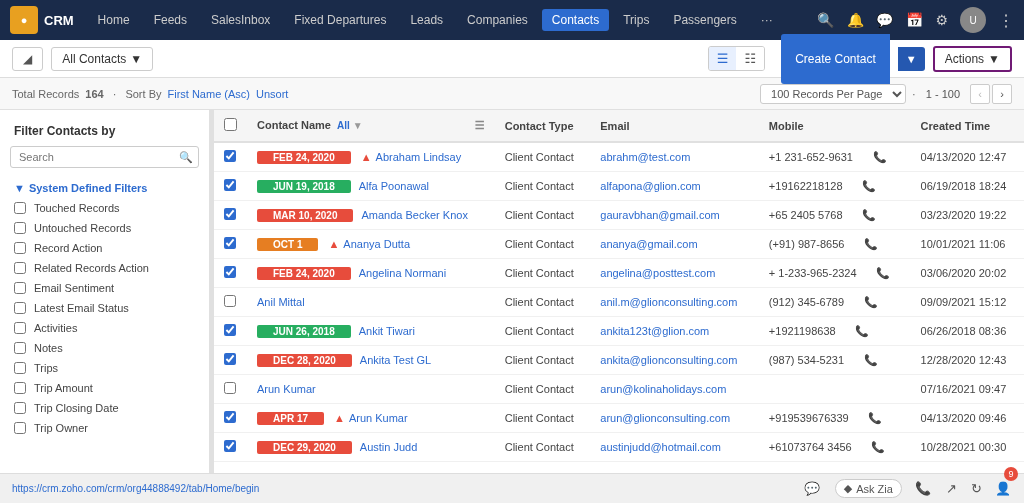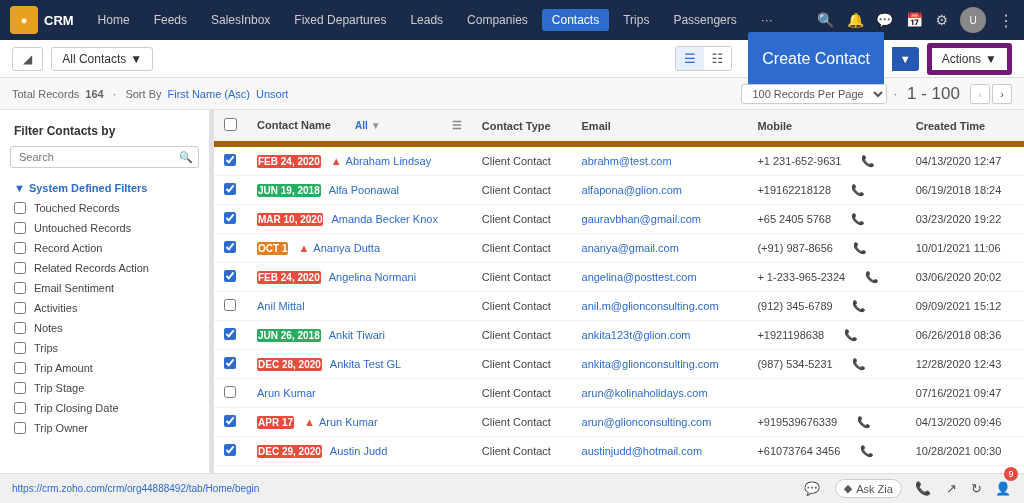--- a/index.html
+++ b/index.html
@@ -18,30 +18,30 @@
     .nav-grid-icon { color: #ccc; font-size: 16px; cursor: pointer; }
 
     
     .sub-nav { background: #fff; border-bottom: 1px solid #ddd; display: flex; align-items: center; height: 38px; padding: 0 12px; gap: 8px; }
     .filter-btn { display: flex; align-items: center; gap: 4px; border: 1px solid #ccc; background: #fff; padding: 4px 10px; border-radius: 3px; cursor: pointer; font-size: 12px; color: #555; }
     .all-contacts-btn { display: flex; align-items: center; gap: 4px; border: 1px solid #ccc; background: #fff; padding: 4px 10px; border-radius: 3px; cursor: pointer; font-size: 12px; color: #333; }
     .sub-spacer { flex: 1; }
     .view-toggle { display: flex; align-items: center; border: 1px solid #ccc; border-radius: 3px; overflow: hidden; margin-right: 8px; }
     .view-btn { padding: 4px 8px; background: #fff; border: none; cursor: pointer; font-size: 13px; color: #555; }
     .view-btn.active { background: #e8f0fe; color: #2d6bcf; }
-    .create-contact-btn { background: #2d6bcf; color: #fff; border: none; padding: 18px 14px; border-radius: 3px 0 0 3px; cursor: pointer; font-size: 16px; font-weight: 500; }
+    .create-contact-btn { background: #2d6bcf; color: #fff; border: none; padding: 18px 14px; border-radius: 3px 0 0 3px; cursor: pointer; font-size: 12px; font-weight: 500; }
     .create-contact-chevron { background: #2558b0; color: #fff; border: none; padding: 6px 8px; border-radius: 0 3px 3px 0; cursor: pointer; font-size: 11px; }
-    .actions-btn { display: flex; align-items: center; gap: 4px; border: 5px solid #701a75; background: #fff; padding: 4px 10px; border-radius: 3px; cursor: pointer; font-size: 12px; color: #333; }
+    .actions-btn { display: flex; align-items: center; gap: 4px; border: 2px solid #701a75; background: #fff; padding: 4px 10px; border-radius: 3px; cursor: pointer; font-size: 12px; color: #333; }
 
     
     .records-bar { background: #f8f8f8; border-bottom: 1px solid #e0e0e0; display: flex; align-items: center; height: 32px; padding: 0 12px; font-size: 11px; color: #666; gap: 6px; }
     .records-bar .sort-link { color: #2d6bcf; cursor: pointer; }
     .records-bar-spacer { flex: 1; }
     .per-page-select { border: 1px solid #ccc; background: #fff; padding: 2px 6px; border-radius: 3px; font-size: 11px; cursor: pointer; color: #555; }
-    .page-info { font-size: 17px; color: #555; margin: 0 4px; }
+    .page-info { font-size: 11px; color: #555; margin: 0 4px; }
     .page-nav { display: flex; align-items: center; gap: 2px; }
     .page-nav-btn { width: 20px; height: 20px; display: flex; align-items: center; justify-content: center; border: 1px solid #ccc; background: #fff; cursor: pointer; border-radius: 2px; font-size: 11px; color: #555; }
     .page-nav-btn.disabled { color: #bbb; cursor: default; }
 
     
     .main-layout { display: flex; height: calc(503px - 40px - 38px - 32px - 30px); overflow: hidden; }
 
     
     .sidebar { width: 210px; min-width: 210px; background: #fff; border-right: 1px solid #e0e0e0; overflow-y: auto; padding: 10px 0; }
     .sidebar-title { font-size: 12px; font-weight: 600; color: #333; padding: 4px 14px 8px; }
@@ -50,25 +50,25 @@
     .search-box .search-icon { position: absolute; right: 6px; top: 50%; transform: translateY(-50%); color: #999; font-size: 11px; cursor: pointer; }
     .sidebar-section-title { font-size: 11px; font-weight: 600; color: #2d6bcf; padding: 4px 14px 4px; display: flex; align-items: center; gap: 4px; cursor: pointer; }
     .sidebar-item { display: flex; align-items: center; gap: 8px; padding: 4px 14px; cursor: pointer; font-size: 11px; color: #444; }
     .sidebar-item input[type="checkbox"] { width: 12px; height: 12px; cursor: pointer; accent-color: #2d6bcf; }
     .sidebar-resize { width: 4px; background: #e0e0e0; cursor: col-resize; }
 
     
     .table-area { flex: 1; overflow: auto; background: #fff; }
     table { width: 100%; border-collapse: collapse; font-size: 11px; }
     thead tr { background: #f5f5f5; border-bottom: 2px solid #e0e0e0; }
-    th { padding: 8px 10px; text-align: left; font-weight: 600; color: #444; font-size: 11px; white-space: nowrap; border-bottom: 6px solid #a16207; }
+    th { padding: 8px 10px; text-align: left; font-weight: 600; color: #444; font-size: 11px; white-space: nowrap; border-bottom: 1px solid #a16207; }
     th.checkbox-col { width: 30px; }
     td { padding: 7px 10px; border-bottom: 1px solid #f0f0f0; color: #444; font-size: 11px; vertical-align: middle; }
     .contact-name { color: #2d6bcf; cursor: pointer; font-weight: 500; }
-    .tag { display: inline-flex; align-items: center; gap: 3px; padding: 1px 1px; border-radius: 2px; font-size: 10px; font-weight: 600; color: #fff; margin-right: 4px; }
+    .tag { display: inline-flex; align-items: center; gap: 3px; padding: 1px 16px; border-radius: 2px; font-size: 10px; font-weight: 600; color: #fff; margin-right: 4px; }
     .tag-red { background: #e74c3c; }
     .tag-green { background: #27ae60; }
     .tag-orange { background: #e67e22; }
     .tag-flag { display: inline-block; margin-left: 2px; }
     .phone-cell { display: flex; align-items: center; gap: 20px; }
     .phone-icon { color: #2d6bcf; font-size: 11px; }
     .email-cell { color: #2d6bcf; }
     .row-checkbox { width: 12px; height: 12px; accent-color: #2d6bcf; }
     .th-sort { display: inline-flex; align-items: center; gap: 3px; }
     .settings-icon { float: right; cursor: pointer; color: #888; }
@@ -177,37 +177,37 @@
     <div class="sidebar-item">
       <input type="checkbox" style="">
       <span>Related Records Action</span>
     </div>
     <div class="sidebar-item">
       <input type="checkbox" style="">
       <span>Email Sentiment</span>
     </div>
     <div class="sidebar-item">
       <input type="checkbox" style="">
+      <span>Latest Email Status</span>
+    </div>
+    <div class="sidebar-item">
+      <input type="checkbox" style="">
       <span>Activities</span>
     </div>
     <div class="sidebar-item">
       <input type="checkbox" style="">
       <span>Notes</span>
     </div>
     <div class="sidebar-item">
       <input type="checkbox" style="">
       <span>Trips</span>
     </div>
     <div class="sidebar-item">
       <input type="checkbox" style="">
       <span>Trip Amount</span>
-    </div>
-    <div class="sidebar-item">
-      <input type="checkbox" style="">
-      <span>Trip Stage</span>
     </div>
     <div class="sidebar-item">
       <input type="checkbox" style="">
       <span>Trip Closing Date</span>
     </div>
     <div class="sidebar-item">
       <input type="checkbox" style="">
       <span>Trip Owner</span>
     </div>
   </div>
@@ -217,21 +217,21 @@
   <div class="table-area">
     <table>
       <thead>
         <tr>
           <th class="checkbox-col">
             <input type="checkbox" style="">
           </th>
           <th>
             <span class="th-sort">
               <span>Contact Name</span>
-              <span style="font-size:10px;color:#2d6bcf;margin-left:21px;">All</span>
+              <span style="font-size:10px;color:#2d6bcf;margin-left:3px;">All</span>
               <span style="font-size:10px;color:#999;cursor:pointer;">▼</span>
             </span>
             <span class="settings-icon">☰</span>
           </th>
           <th>Contact Type</th>
           <th>Email</th>
           <th>Mobile</th>
           <th>Created Time</th>
         </tr>
       </thead>

